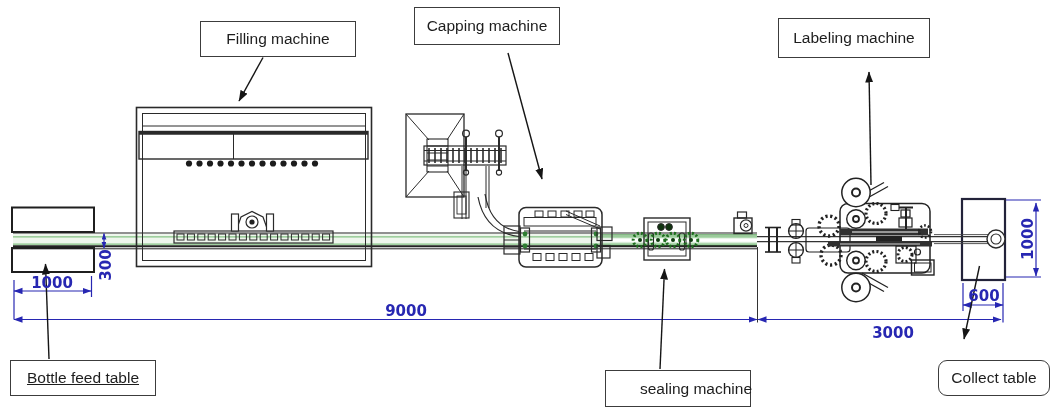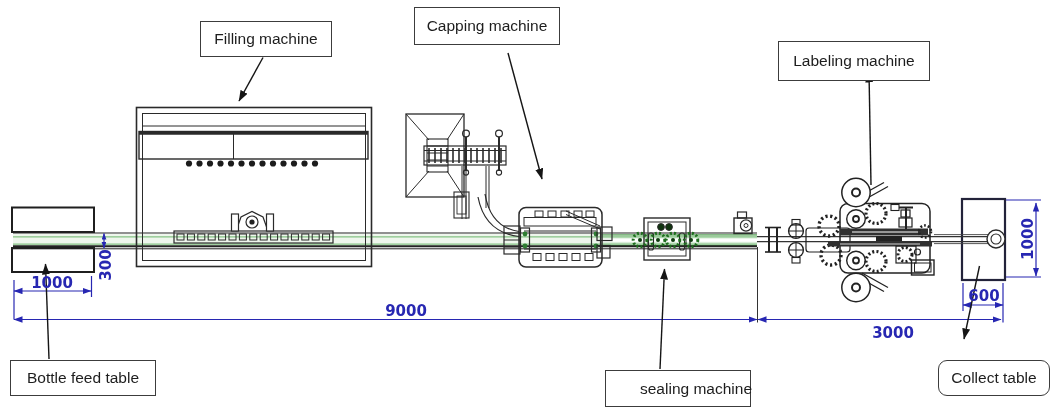--- a/index.html
+++ b/index.html
@@ -297,30 +297,30 @@
   <g stroke="#151515" stroke-width="1.4" fill="none">
     <path d="M263,57.5 L239,101" marker-end="url(#ab)"></path>
     <path d="M508,53 L542,179" marker-end="url(#ab)"></path>
     <path d="M871,185 L869,72" marker-end="url(#ab)"></path>
     <path d="M49,359 L45.5,264" marker-end="url(#ab)"></path>
     <path d="M660,369 L664.5,269" marker-end="url(#ab)"></path>
     <path d="M979.5,266 L964,339" marker-end="url(#ab)"></path>
   </g>
 </svg>
 
-<div class="label-box" style="left:200px;top:21px;width:132px;height:36px;">
+<div class="label-box" style="left:200px;top:21px;width:156px;height:36px;">
   <span>Filling machine</span>
 </div>
 <div class="label-box" style="left:414px;top:7px;width:146px;height:38px;">
   <span>Capping machine</span>
 </div>
-<div class="label-box" style="left:778px;top:18px;width:152px;height:40px;margin-top:23px;">
+<div class="label-box" style="left:778px;top:18px;width:152px;height:40px;">
   <span>Labeling machine</span>
 </div>
-<div class="label-box" style="left:10px;top:360px;width:146px;height:36px;">
+<div class="label-box" style="left:10px;top:360px;width:146px;height:36px;text-decoration:underline;">
   <span>Bottle feed table</span>
 </div>
 <div class="label-box" style="left:605px;top:370px;width:146px;height:37px;padding-left:36px;">
   <span>sealing machine</span>
 </div>
 <div class="label-box" style="left:938px;top:360px;width:112px;height:36px;border-radius:9px;">
   <span>Collect table</span>
 </div>
 
 <div class="dim" style="left:22px;top:274px;width:60px;">1000</div>

